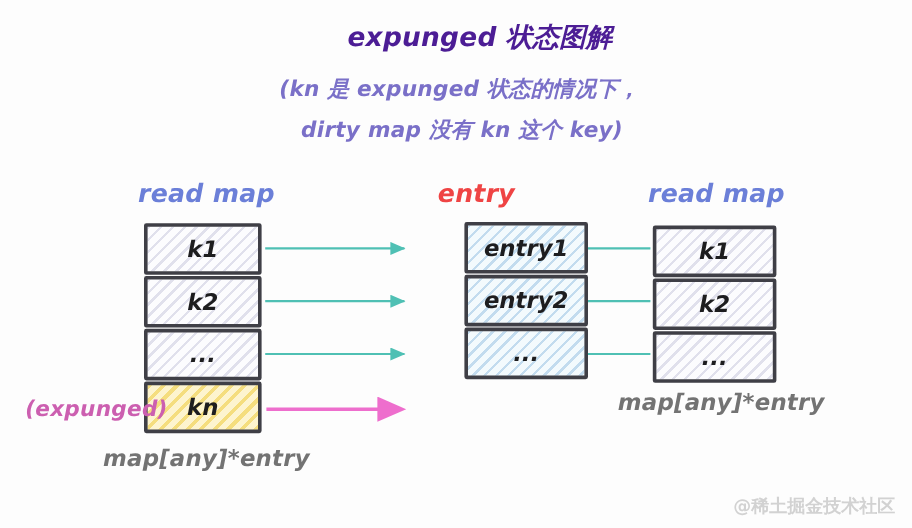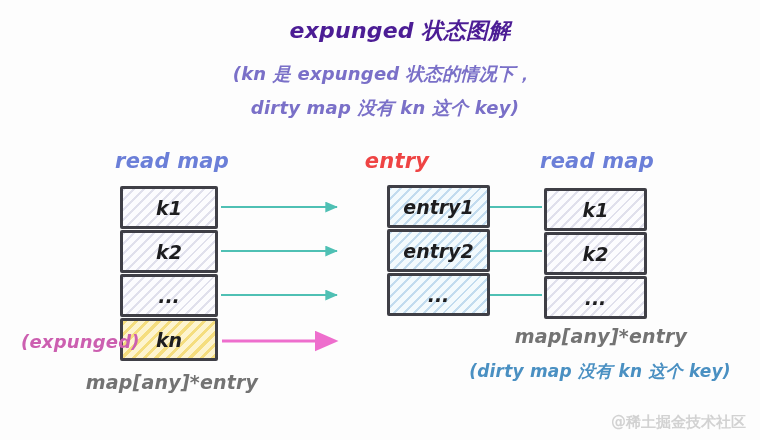--- a/index.html
+++ b/index.html
@@ -94,17 +94,16 @@
     <div class="row hatch-gray">k2</div>
     <div class="row hatch-gray">...</div>
   </div>
 
   <div class="abs hand expunged" style="left:21px;top:331px;width:96px;text-align:center;">(expunged)</div>
 
   <div class="abs hand type-label center-x" style="left:172px;top:371px;">map[any]*entry</div>
 
   <div class="abs hand type-label center-x" style="left:601px;top:325px;">map[any]*entry</div>
 
-  <div class="abs hand note-blue center-x" style="left:600px;top:360px;">(dirty map 没有 kn 这个 key)</div>
 
   <div class="abs watermark" style="right:14px;bottom:8px;">@稀土掘金技术社区</div>
 
 </div>
 
 </body></html>

